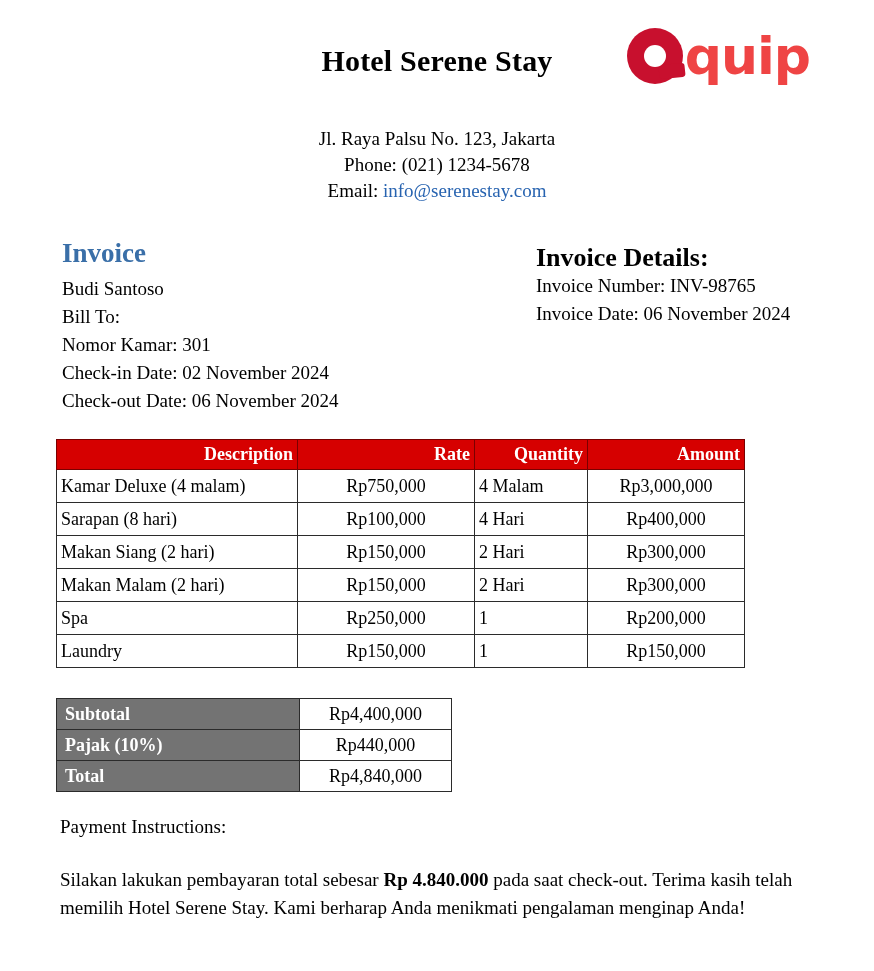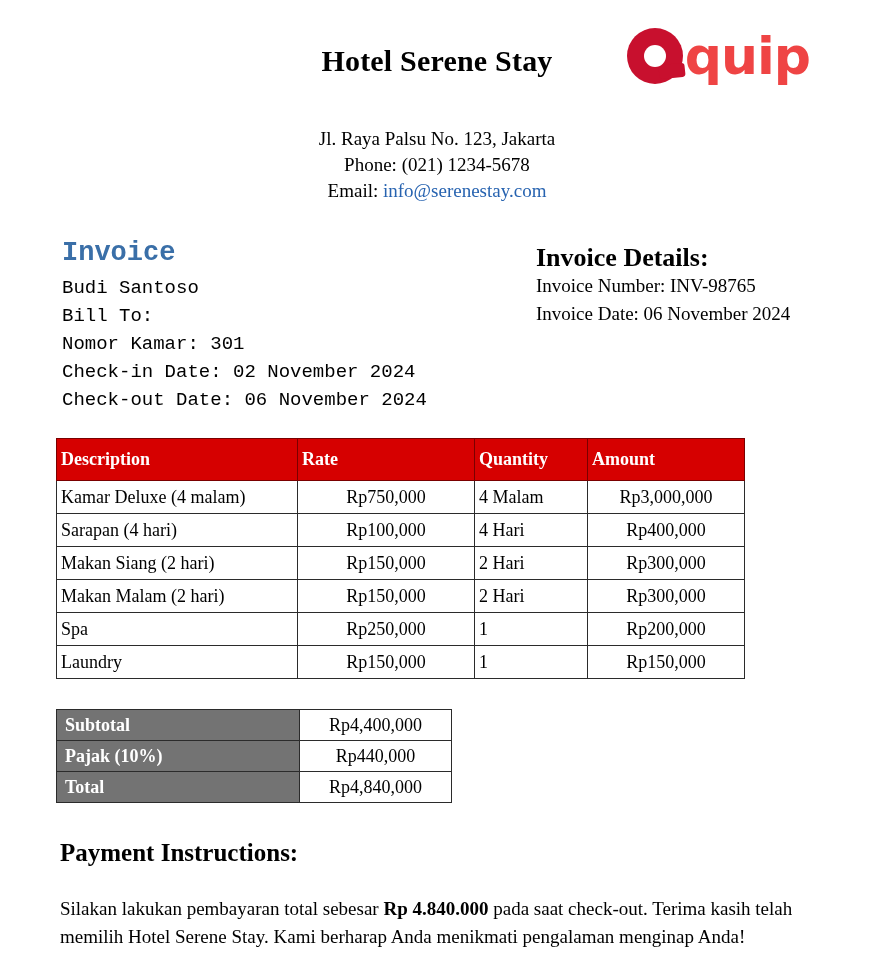--- a/index.html
+++ b/index.html
@@ -96,21 +96,20 @@
     text-decoration: none;
   }
 
   
   .info-row {
     display: flex;
     margin-top: 34px;
   }
   .info-left {
     width: 480px;
-    font-family: Liberation Mono, monospace;
   }
   .info-right {
     flex: 1;
     padding-top: 6px;
   }
   .invoice-heading {
     font-size: 27px;
     font-weight: bold;
     color: #3a6fa8;
     margin: 0 0 6px 6px;
@@ -135,23 +134,23 @@
     margin-top: 24px;
     border-collapse: collapse;
     width: 640px;
     table-layout: fixed;
   }
   .items-table th {
     background: #d60000;
     color: #ffffff;
     font-size: 18px;
     font-weight: bold;
-    padding: 10px 4px;
+    padding: 4px 4px;
     border: 1px solid #7a0000;
-    text-align: left;
+    text-align: right;
   }
   .items-table td {
     border: 1px solid #2b2b2b;
     font-size: 18px;
     padding: 4px 4px;
     height: 24px;
     vertical-align: middle;
   }
   .col-desc { width: 232px; text-align: left; }
   .col-rate { width: 168px; text-align: center; }
@@ -176,23 +175,23 @@
     color: #ffffff;
     font-weight: bold;
     width: 226px;
   }
   .totals-table td.value {
     text-align: center;
   }
 
   
   .payment-heading {
-    margin-top: 36px;
-    font-size: 25px;
-    font-weight: bold;
+    margin-top: 24px;
+    font-size: 19px;
+    font-weight: normal;
     margin-left: 4px;
   }
   .payment-body {
     margin-top: 28px;
     margin-left: 4px;
     font-size: 19px;
     line-height: 28px;
     width: 780px;
   }
   .payment-body b { font-weight: bold; }
@@ -244,21 +243,21 @@
       </tr>
     </thead>
     <tbody>
       <tr>
         <td class="col-desc">Kamar Deluxe (4 malam)</td>
         <td class="col-rate">Rp750,000</td>
         <td class="col-qty">4 Malam</td>
         <td class="col-amt">Rp3,000,000</td>
       </tr>
       <tr>
-        <td class="col-desc">Sarapan (4 hari)</td>
+        <td class="col-desc">Sarapan (8 hari)</td>
         <td class="col-rate">Rp100,000</td>
         <td class="col-qty">4 Hari</td>
         <td class="col-amt">Rp400,000</td>
       </tr>
       <tr>
         <td class="col-desc">Makan Siang (2 hari)</td>
         <td class="col-rate">Rp150,000</td>
         <td class="col-qty">2 Hari</td>
         <td class="col-amt">Rp300,000</td>
       </tr>

